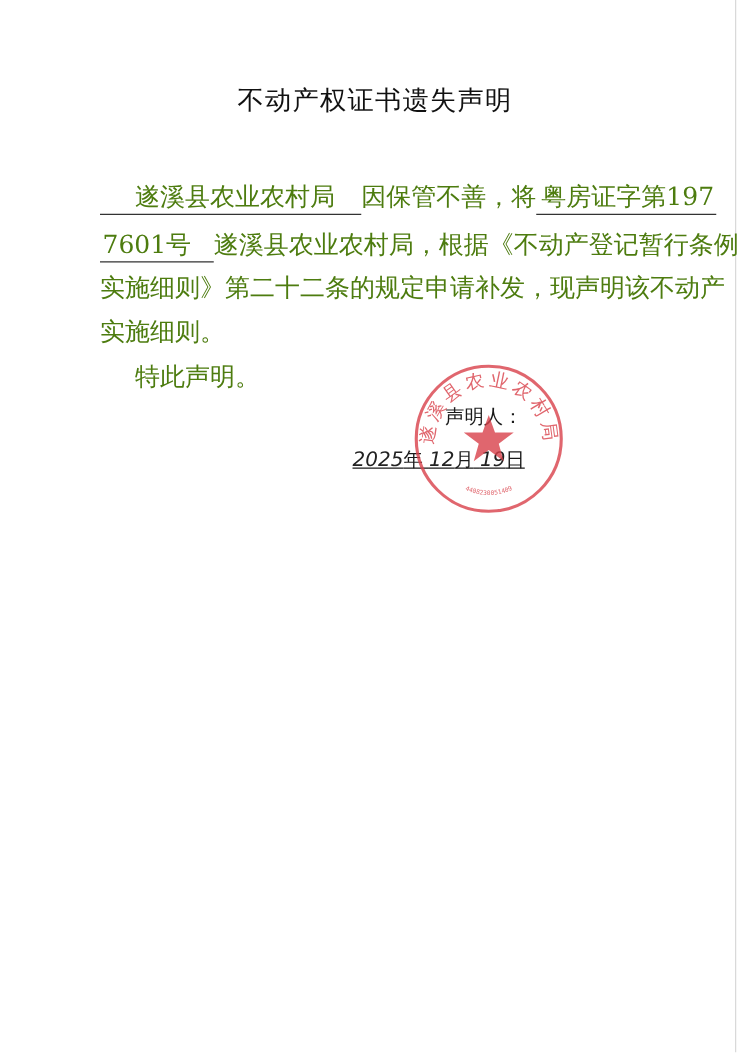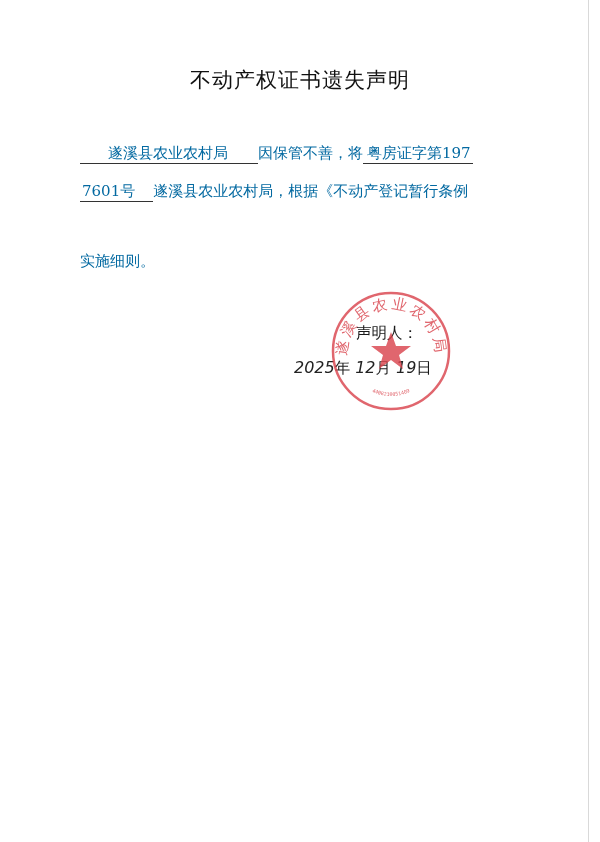--- a/index.html
+++ b/index.html
@@ -38,22 +38,22 @@
       text-align: center;
       font-family: "DejaVu Sans", "Liberation Sans", sans-serif;
       font-size: 21px;
       letter-spacing: 1px;
       color: #111;
     }
     .body-text {
       position: absolute;
       left: 80px;
       width: 460px;
-      font-size: 15px;
-      color: #0369a1;
+      font-size: 20px;
+      color: #4d7c0f;
       white-space: nowrap;
     }
     .line1 { top: 144px; }
     .line2 { top: 182px; }
     .line3 { top: 217px; }
     .line4 { top: 252px; }
     .closing { top: 288px; left: 108px; }
     .fill {
       display: inline-block;
       border-bottom: 1px solid #333;
@@ -65,25 +65,26 @@
     .declarant-label {
       position: absolute;
       left: 312px;
       top: 323px;
       font-size: 15.5px;
       color: #1a1a1a;
       margin-left: 44px;
     }
     .date-line {
       position: absolute;
-      left: 294px;
+      left: 282px;
       top: 358px;
       font-size: 15.5px;
       color: #1a1a1a;
       white-space: nowrap;
+      text-decoration: underline;
     }
     .hand {
       font-family: "DejaVu Sans", "Liberation Sans", sans-serif;
       font-style: italic;
       color: #222;
       font-size: 16px;
     }
     .stamp {
       position: absolute;
       left: 330px;
@@ -104,23 +105,25 @@
   <div class="title">不动产权证书遗失声明</div>
 
   <div class="body-text line1">
     <span class="fill fill-unit"><span>遂溪县农业农村局</span>&nbsp;&nbsp;&nbsp;</span><span>因保管不善，将</span><span class="fill fill-cert1">粤房证字第197</span>
   </div>
 
   <div class="body-text line2" style="left:80px;">
     <span class="fill fill-cert2">7601号</span><span>遂溪县农业农村局，根据《不动产登记暂行条例</span>
   </div>
 
+  <div class="body-text line3">实施细则》第二十二条的规定申请补发，现声明该不动产</div>
 
   <div class="body-text line4">实施细则。</div>
 
+  <div class="body-text closing">特此声明。</div>
 
   <div class="declarant-label">声明人：</div>
 
   <div class="date-line">
     <span class="hand">2025</span><span>年</span>
     <span class="hand">12</span><span>月</span>
     <span class="hand">19</span><span>日</span>
   </div>
 
   <svg class="stamp" viewBox="0 0 122 122" xmlns="http://www.w3.org/2000/svg">

